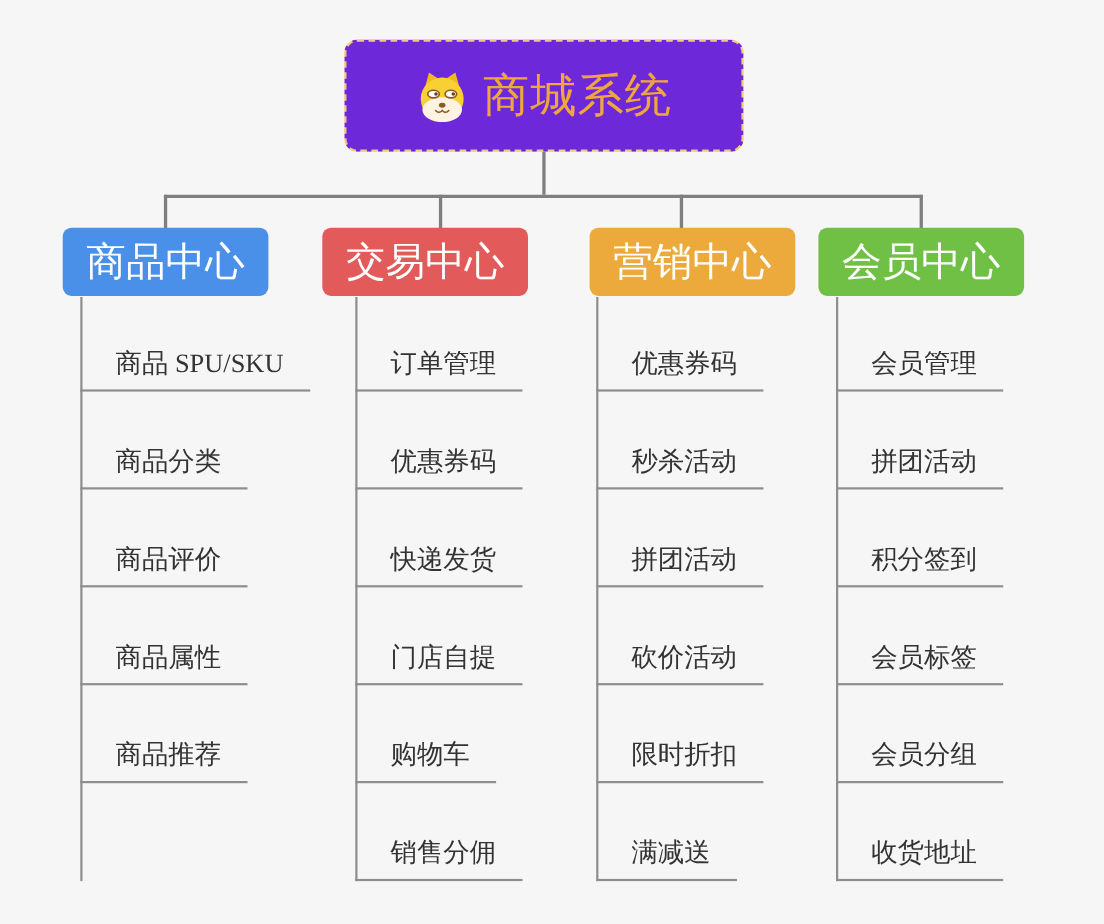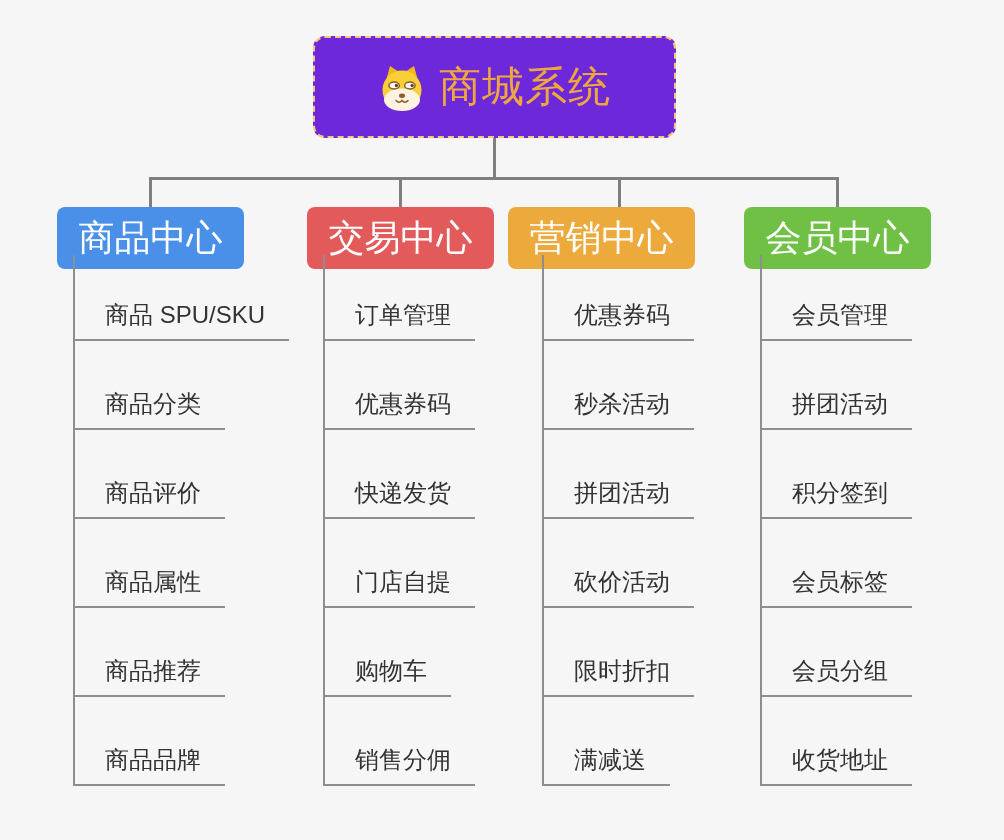--- a/index.html
+++ b/index.html
@@ -38,29 +38,30 @@
 
   
   .branch-node{
     position:absolute;top:207px;width:187px;height:62px;
     border-radius:8px;
     display:flex;align-items:center;justify-content:center;
     color:#ffffff;font-size:36px;
     box-sizing:border-box;
   }
   .branch-node.n0{left:57px;}
-  .branch-node.n1{left:307px;}
-  .branch-node.n2{left:508px;}
+  .branch-node.n1{left:293px;}
+  .branch-node.n2{left:536px;}
   .branch-node.n3{left:744px;}
 
   
   .branch-list{
-    position:absolute;top:255px;width:204px;height:531px;
+    position:absolute;top:270px;width:204px;height:531px;
     border-left:2px solid #8e8e8e;
     box-sizing:border-box;
+    font-family:Liberation Serif, serif;
   }
   .branch-list.l0{left:73px;}
   .branch-list.l1{left:323px;}
   .branch-list.l2{left:542px;}
   .branch-list.l3{left:760px;}
   .item-row{
     height:89px;
     display:flex;align-items:flex-end;
   }
   .item-row:first-child{height:86px;}
@@ -116,23 +117,20 @@
       </div>
     <div class="item-row">
         <span class="item-label">商品评价</span>
       </div>
     <div class="item-row">
         <span class="item-label">商品属性</span>
       </div>
     <div class="item-row">
         <span class="item-label">商品推荐</span>
       </div>
-    <div class="item-row">
-        <span class="item-label">商品品牌</span>
-      </div>
   </div>
 
   <div class="branch-list l1">
     <div class="item-row">
         <span class="item-label">订单管理</span>
       </div>
     <div class="item-row">
         <span class="item-label">优惠券码</span>
       </div>
     <div class="item-row">

